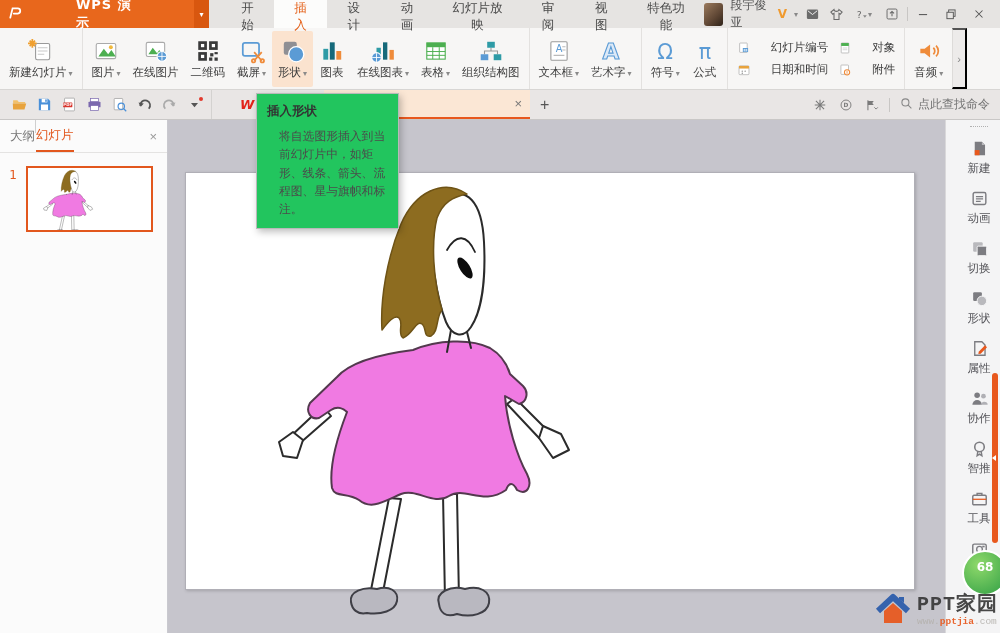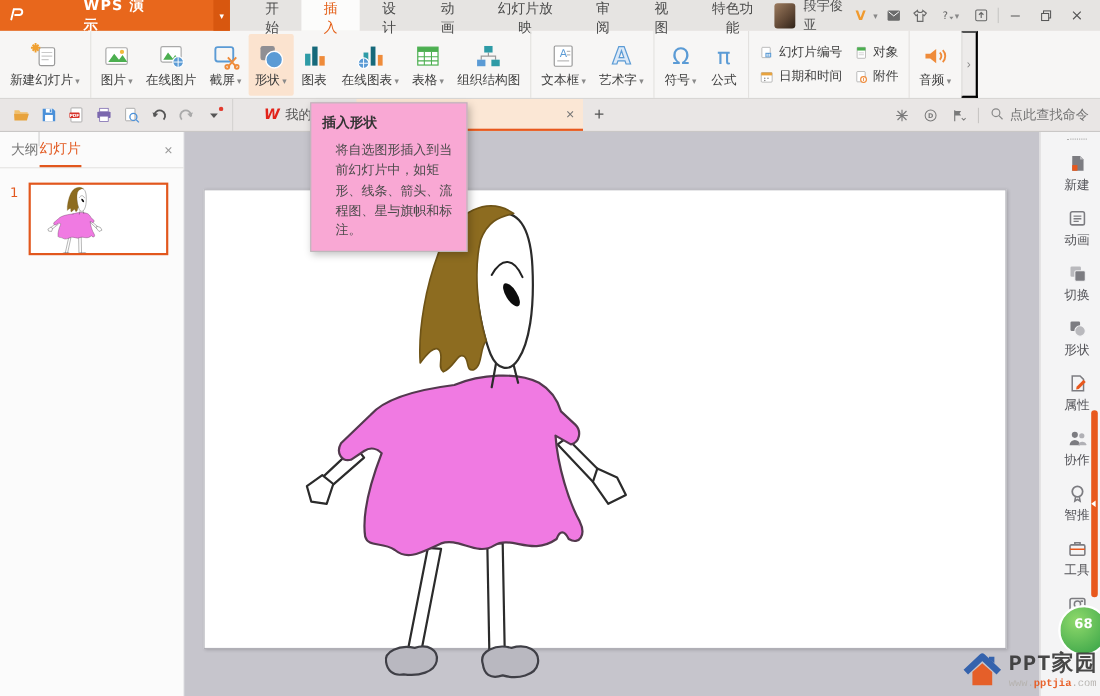--- a/index.html
+++ b/index.html
@@ -28,21 +28,21 @@
 
   
   .ribbon { height:62px; background:#f7f6f5; border-bottom:1px solid #d8d6d4; display:flex; align-items:stretch; overflow:hidden; white-space:nowrap; }
   .rgroup { display:flex; align-items:center; padding:0 3px; border-right:1px solid #e3e1df; }
   .rgroup:last-of-type { border-right:none; }
   .rbtn { border:none; background:transparent; display:flex; flex-direction:column; align-items:center; justify-content:center; gap:3px; padding:4px 6px; height:56px; border-radius:2px; font-family:inherit; }
   .rbtn.active { background:#fbe3cf; }
   .rlabel { font-size:11.5px; color:#3d3d3d; line-height:1; }
   .dd::after { content:"▾"; font-size:8px; color:#8a8a8a; margin-left:2px; }
   .rsmallwrap { display:grid; grid-template-columns:auto auto; grid-template-rows:auto auto; column-gap:10px; row-gap:8px; padding:0 6px; }
-  .rsbtn { border:none; background:transparent; display:flex; align-items:center; gap:4px; font-family:inherit; }
+  .rsbtn { border:none; background:transparent; display:flex; align-items:center; gap:20px; font-family:inherit; }
   .rsbtn .rlabel { font-size:11.5px; }
   .ribbon-expand { width:15px; background:#edebea; border-left:1px solid #dddbd9; display:flex; align-items:center; justify-content:center; color:#888; font-size:11px; }
   .ic { display:block; }
 
   
   .tabrow { height:30px; background:#e9e6e5; display:flex; align-items:stretch; border-bottom:1px solid #c9c7c6; position:relative; }
   .quickbar { display:flex; align-items:center; gap:3px; padding:0 6px 0 8px; border-right:1px solid #d4d2d0; }
   .qbtn { border:none; background:transparent; width:22px; height:22px; display:flex; align-items:center; justify-content:center; position:relative; }
   .reddot { position:absolute; top:3px; right:2px; width:4px; height:4px; border-radius:50%; background:#e23a2e; }
   .doctabs { display:flex; align-items:stretch; margin-left:14px; }
@@ -76,21 +76,21 @@
   .sb-handle { width:18px; height:3px; border-top:1px dotted #b0b0b0; margin-bottom:10px; }
   .sbitem { border:none; background:transparent; display:flex; flex-direction:column; align-items:center; gap:3px; margin-bottom:13px; font-family:inherit; }
   .sblabel { font-size:11.5px; color:#55555a; }
   .pull-strip { position:absolute; right:2px; top:253px; width:6px; height:170px; background:#e8581d; border-radius:3px; }
   .pull-strip::after { content:""; position:absolute; left:0px; top:82px; border-top:3px solid transparent; border-bottom:3px solid transparent; border-right:4px solid #fff; }
   .badge68 { position:absolute; right:-8px; top:430px; width:46px; height:46px; border-radius:50%; border:2px solid #fff;
              background:radial-gradient(circle at 35% 30%, #8fd96b, #2f9e44); color:#fff; font-weight:bold; font-size:12px;
              display:flex; align-items:flex-start; justify-content:center; padding-top:8px; z-index:30; }
 
   
-  .tooltip { position:absolute; left:282px; top:93px; width:143px; background:#f9a8d4; border:1px solid #b9b9b9; box-shadow:2px 3px 7px rgba(0,0,0,.25); padding:9px 10px 10px; z-index:60; }
+  .tooltip { position:absolute; left:256px; top:93px; width:143px; background:#22c55e; border:1px solid #b9b9b9; box-shadow:2px 3px 7px rgba(0,0,0,.25); padding:9px 10px 10px; z-index:60; }
   .tooltip h4 { font-size:12.5px; color:#333; margin-bottom:7px; font-weight:bold; }
   .tooltip p { font-size:11.8px; color:#4b4b4b; line-height:1.55;margin-left:12px; }
 
   .watermark { position:absolute; right:2px; bottom:1px; display:flex; align-items:center; gap:4px; z-index:50; opacity:.93; }
   .wm-text { display:flex; flex-direction:column; line-height:1;font-family:Liberation Mono, monospace; }
   .wm-title { font-size:20px; font-weight:bold; color:#3a3a3a; letter-spacing:1px; }
   .wm-url { font-size:9.5px; color:#b5b2ae; margin-top:2px; }
   .wm-url b { color:#e8581d; }
 </style>
 </head>
@@ -201,20 +201,41 @@
         <button class="rbtn">
           <span>
             <svg class="ic" width="26" height="26" viewBox="0 0 24 24">
               <rect x="3" y="4" width="17" height="13" rx="1.5" fill="#fff" stroke="#aaa"></rect>
               <path d="M5 15 L9 9 L13 14 L15 11 L18 15 Z" fill="#4caf50"></path>
               <circle cx="17.5" cy="17" r="4.5" fill="#5b9bd5" stroke="#fff"></circle>
               <path d="M13.5 17h8M17.5 13v8" stroke="#fff" stroke-width=".8"></path>
             </svg>
           </span>
           <span class="rlabel">在线图片</span>
+        </button>
+        <button class="rbtn">
+          <span>
+            <svg class="ic" width="26" height="26" viewBox="0 0 24 24">
+              <g fill="#3a3a3a">
+                <rect x="3" y="3" width="8" height="8"></rect>
+                <rect x="13" y="3" width="8" height="8"></rect>
+                <rect x="3" y="13" width="8" height="8"></rect>
+                <rect x="14" y="14" width="3" height="3"></rect>
+                <rect x="18" y="18" width="3" height="3"></rect>
+                <rect x="18" y="13" width="3" height="2"></rect>
+                <rect x="13" y="18" width="3" height="3"></rect>
+              </g>
+              <g fill="#fff">
+                <rect x="5.5" y="5.5" width="3" height="3"></rect>
+                <rect x="15.5" y="5.5" width="3" height="3"></rect>
+                <rect x="5.5" y="15.5" width="3" height="3"></rect>
+              </g>
+            </svg>
+          </span>
+          <span class="rlabel">二维码</span>
         </button>
         <button class="rbtn">
           <span>
             <svg class="ic" width="26" height="26" viewBox="0 0 24 24">
               <rect x="3.5" y="4.5" width="15" height="12" rx="2" fill="none" stroke="#5b9bd5" stroke-width="1.6"></rect>
               <g stroke="#ef8b3a" stroke-width="1.6" fill="none">
                 <path d="M14 13 L21 21 M21 13 L14 21"></path>
                 <circle cx="13.5" cy="21" r="1.6"></circle>
                 <circle cx="21.5" cy="21" r="1.6"></circle>
               </g>

